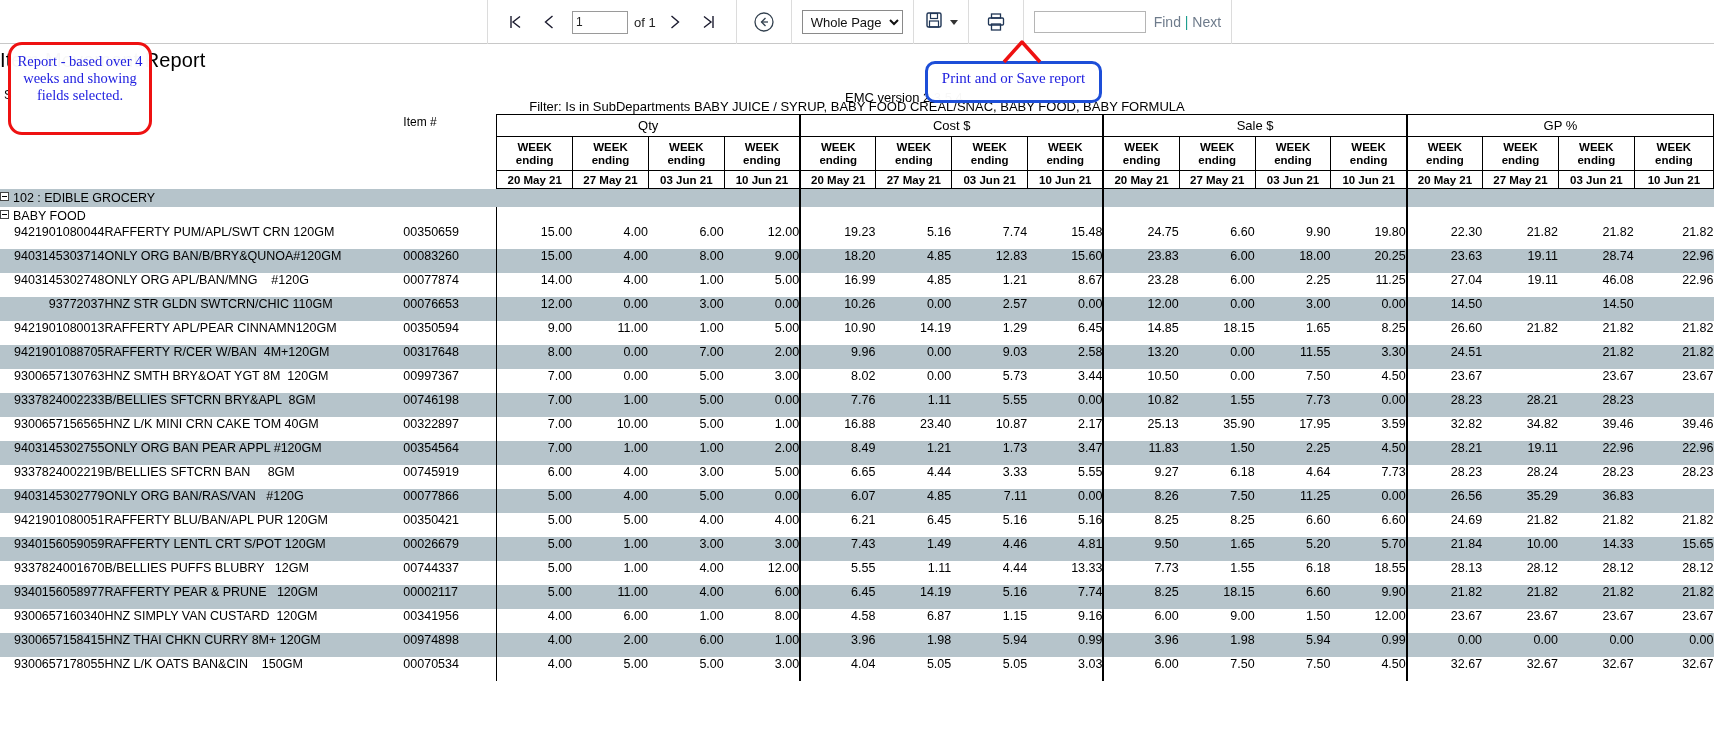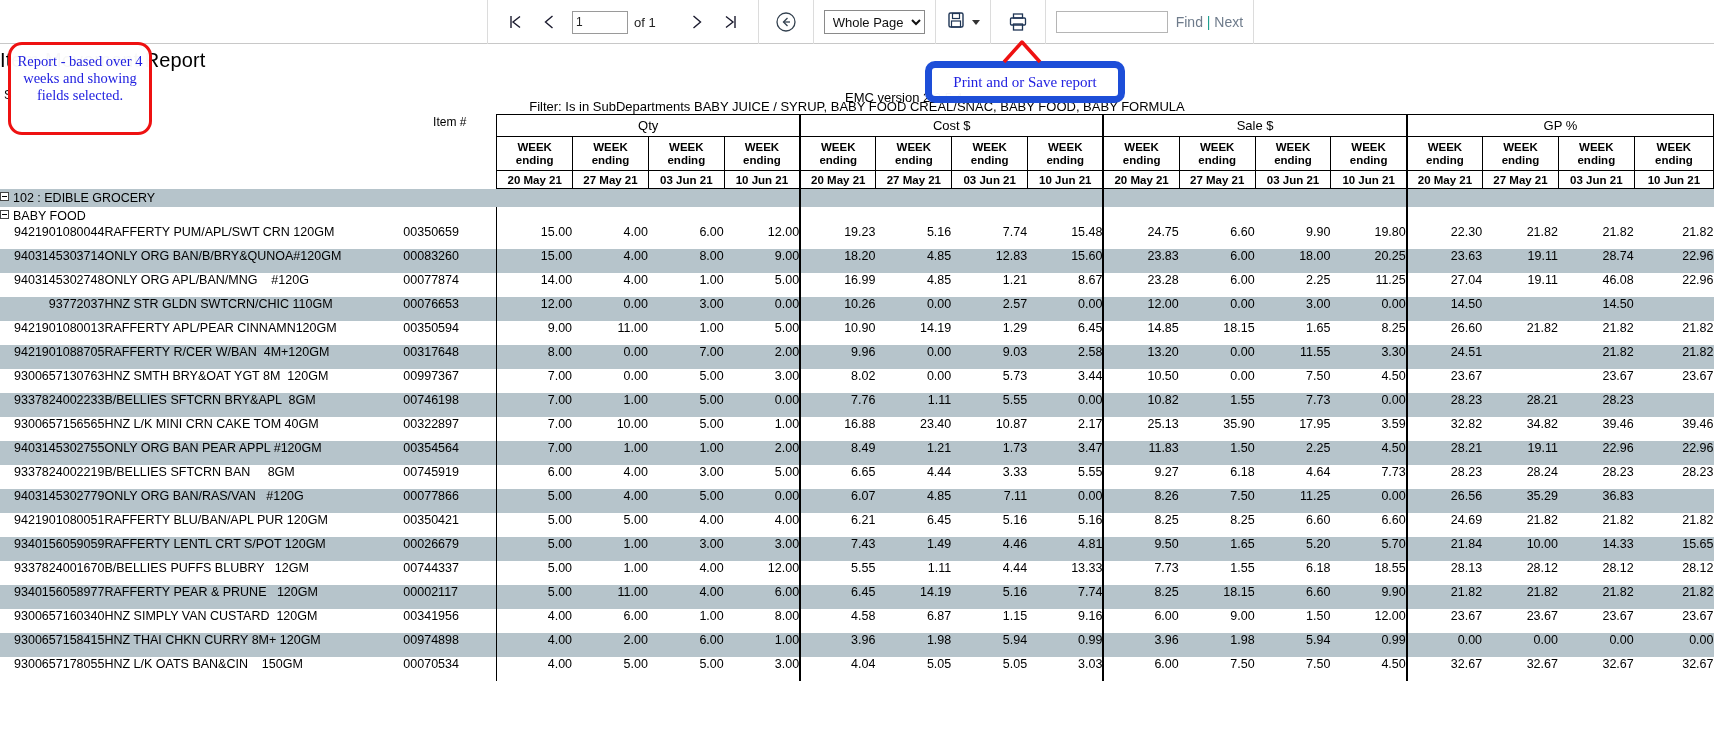--- a/index.html
+++ b/index.html
@@ -43,21 +43,21 @@
     background: #fff;
     font-family: "Liberation Sans", sans-serif;
     font-size: 12px;
     color: #222;
     padding: 0 3px;
     margin: 0 6px;
     outline: none;
   }
   .of-label {
     font-size: 13px; color: #222;
-    margin-right: 24px; white-space: nowrap;
+    margin-right: 2px; white-space: nowrap;
   }
   .zoom-select {
     height: 24px;
     border: 1px solid #8a8a8a;
     background: #fff;
     font-family: "Liberation Sans", sans-serif;
     font-size: 13px;
     color: #111;
     padding: 0 4px;
   }
@@ -166,21 +166,21 @@
   .hdr-dt {
     border: 1px solid #000;
     border-top: none;
     text-align: center;
     font-weight: bold;
     font-size: 11.5px;
     height: 18px;
     background: #fff;
   }
   .hdr-item {
-    text-align: center;
+    text-align: left;
     font-size: 12px;
     vertical-align: top;
     padding: 3px 5px 0 0;
     background: #fff;
   }
   .grp-sep { border-left: 2px solid #000 !important; }
 
   .dept-row td {
     background: #b6c4cb;
     height: 18px;
@@ -259,22 +259,22 @@
     width: 144px; height: 93px;
     border: 3px solid #ee1111;
     border-radius: 14px;
     background: rgba(255,255,255,0.97);
     font-size: 14.5px;
     line-height: 17px;
     padding-top: 8px;
   }
   #annot-right-box {
     left: 925px; top: 61px;
-    width: 200px; height: 42px;
-    border: 7px solid #1d4ed8;
+    width: 177px; height: 42px;
+    border: 3px solid #1d4ed8;
     border-radius: 10px;
     background: rgba(255,255,255,0.97);
     font-size: 15px;
     line-height: 20px;
     padding-top: 4px;
   }
   #annot-arrow {
     position: absolute;
     left: 1002px; top: 38px;
     width: 40px; height: 26px;

